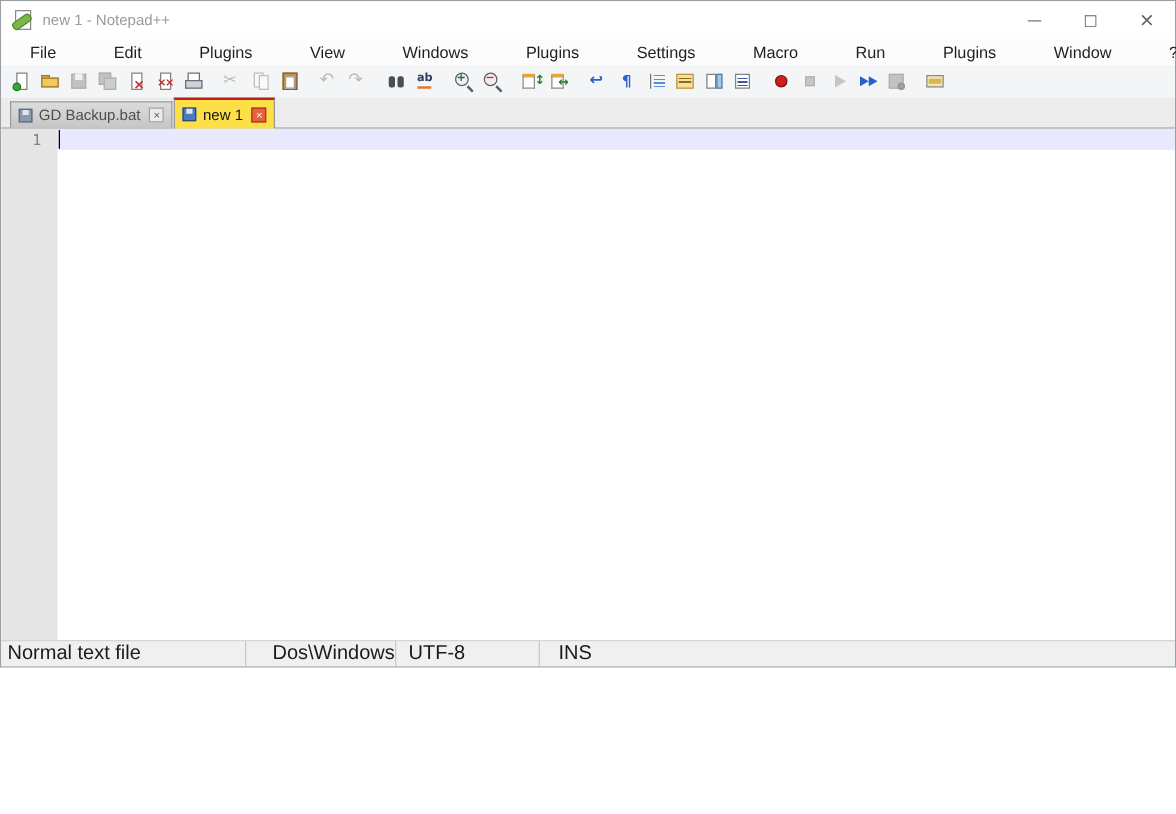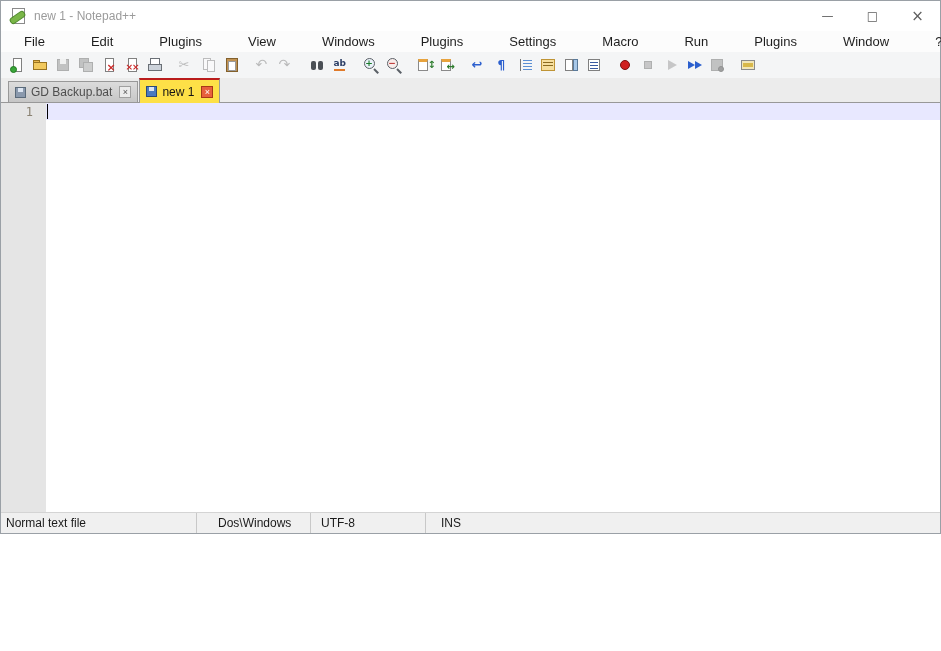--- a/index.html
+++ b/index.html
@@ -90,21 +90,21 @@
   .tab.active .tab-close{background:#e8603c;border-color:#a83818;color:#fff}
 
   
   .editor{flex:1;display:flex;background:#fff;overflow:hidden}
   .gutter{flex:0 0 45px;background:#e5e5e5;font-family:"DejaVu Sans Mono",monospace;font-size:12px;color:#8a8272;text-align:right;padding:2px 13px 0 0}
   .text-area{flex:1;position:relative;font-family:"DejaVu Sans Mono",monospace;font-size:13px}
   .current-line{position:absolute;left:0;right:0;top:0;height:17px;background:#e8e8ff}
   .caret{position:absolute;left:1px;top:1px;width:1px;height:15px;background:#000}
 
   
-  .statusbar{flex:0 0 21px;background:#f0f0f0;border-top:1px solid #d4d4d4;display:flex;align-items:stretch;font-size:12px;color:#1a1a1a}
+  .statusbar{flex:0 0 21px;background:#f0f0f0;border-top:1px solid #d4d4d4;display:flex;align-items:stretch;font-size:16px;color:#1a1a1a}
   .sb{display:flex;align-items:center;border-right:1px solid #c8c8c8}
   .sb-doctype{flex:0 0 196px;padding-left:5px}
   .sb-size{flex:0 0 200px;padding-left:9px;gap:14px}
   .sb-pos{flex:0 0 255px;padding-left:9px;gap:12px}
   .sb-eol{flex:0 0 114px;padding-left:21px}
   .sb-enc{flex:0 0 115px;padding-left:10px}
   .sb-ins{flex:1;padding-left:15px;border-right:none}
 </style>
 </head>
 <body>

